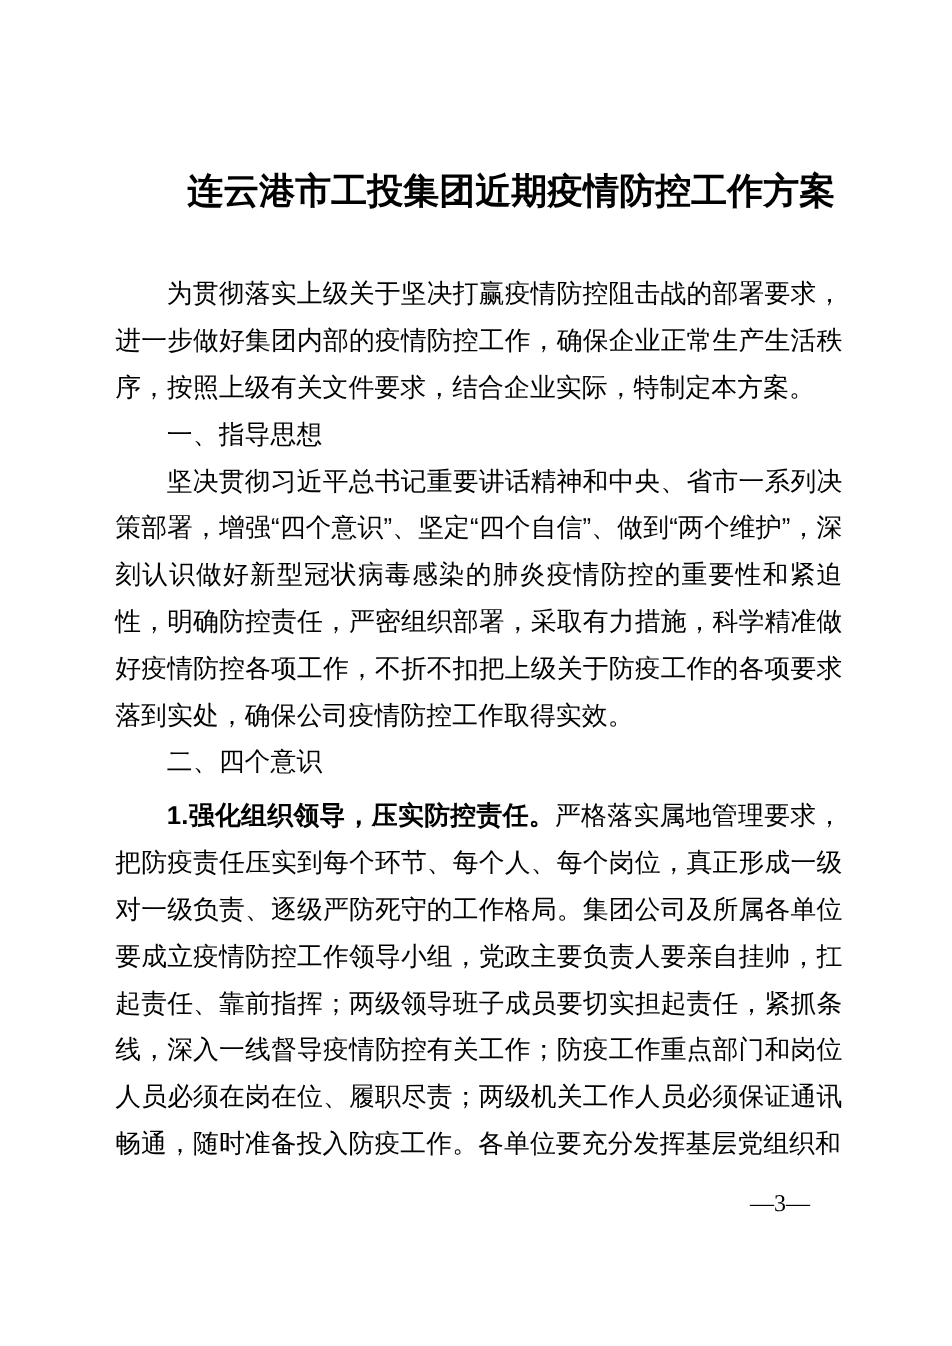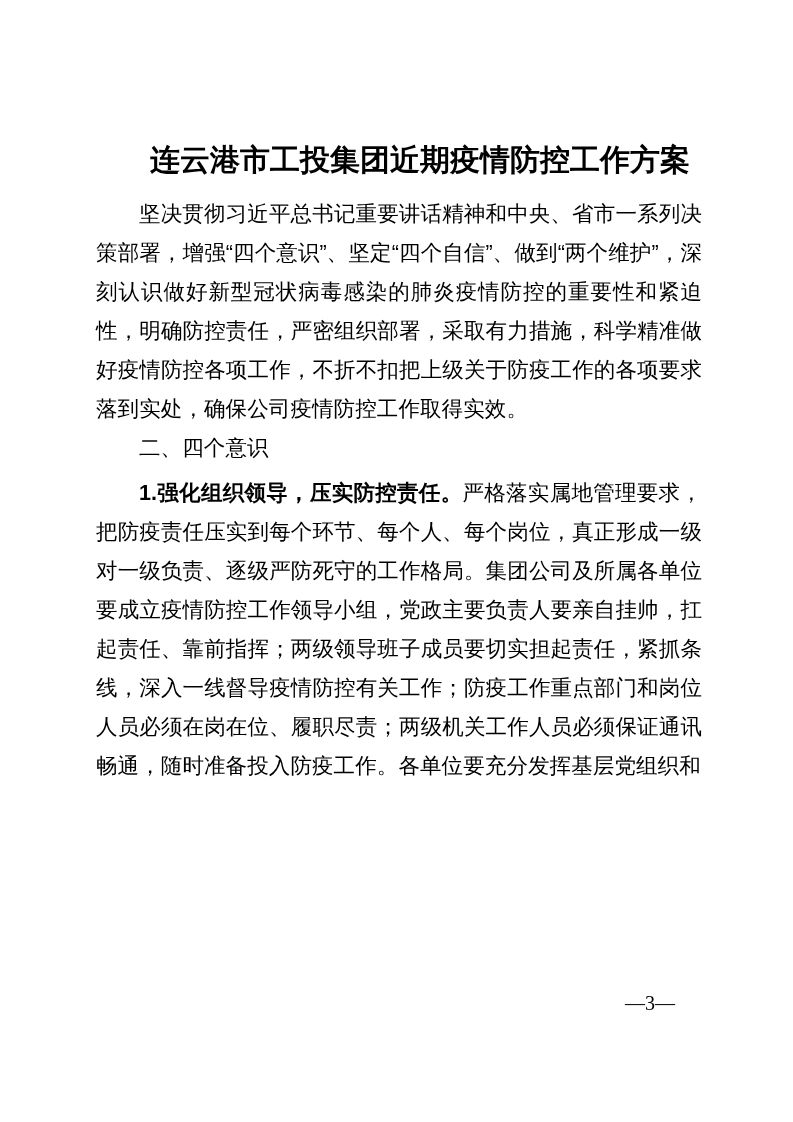--- a/index.html
+++ b/index.html
@@ -16,26 +16,26 @@
     font-family: "Liberation Sans", sans-serif;
     overflow: hidden;
   }
   .content {
     position: absolute;
     left: 96px;
     top: 0;
     width: 606px;
   }
   .doc-title {
-    margin: 137px 0 12px 0;
+    margin: 137px 0 0 0;
     padding-left: 54px;
     font-size: 30px;
     font-weight: 700;
     line-height: 46px;
-    text-align: left;
+    text-align: center;
     letter-spacing: 0;
     white-space: nowrap;
   }
   .para, .heading {
     margin: 0;
     font-size: 21.5px;
     line-height: 39px;
     text-indent: 2em;
     text-align: justify;
     letter-spacing: 0.1px;
@@ -64,21 +64,23 @@
     color: #000000;
   }
 </style>
 </head>
 <body>
 
 <div class="page">
   <div class="content">
     <h1 class="doc-title">连云港市工投集团近期疫情防控工作方案</h1>
 
+    <p class="para first-para">为贯彻落实上级关于坚决打赢疫情防控阻击战的部署要求，进一步做好集团内部的疫情防控工作，确保企业正常生产生活秩序，按照上级有关文件要求，结合企业实际，特制定本方案。</p>
 
+    <p class="heading">一、指导思想</p>
 
     <p class="para">坚决贯彻习近平总书记重要讲话精神和中央、省市一系列决策部署，增强“四个意识”、坚定“四个自信”、做到“两个维护”，深刻认识做好新型冠状病毒感染的肺炎疫情防控的重要性和紧迫性，明确防控责任，严密组织部署，采取有力措施，科学精准做好疫情防控各项工作，不折不扣把上级关于防疫工作的各项要求落到实处，确保公司疫情防控工作取得实效。</p>
 
     <p class="heading">二、四个意识</p>
 
     <p class="para measure-para"><strong>1.强化组织领导，压实防控责任。</strong><span>严格落实属地管理要求，把防疫责任压实到每个环节、每个人、每个岗位，真正形成一级对一级负责、逐级严防死守的工作格局。集团公司及所属各单位要成立疫情防控工作领导小组，党政主要负责人要亲自挂帅，扛起责任、靠前指挥；两级领导班子成员要切实担起责任，紧抓条线，深入一线督导疫情防控有关工作；防疫工作重点部门和岗位人员必须在岗在位、履职尽责；两级机关工作人员必须保证通讯畅通，随时准备投入防疫工作。各单位要充分发挥基层党组织和</span></p>
   </div>
 
   <div class="page-number">—3—</div>
 </div>

